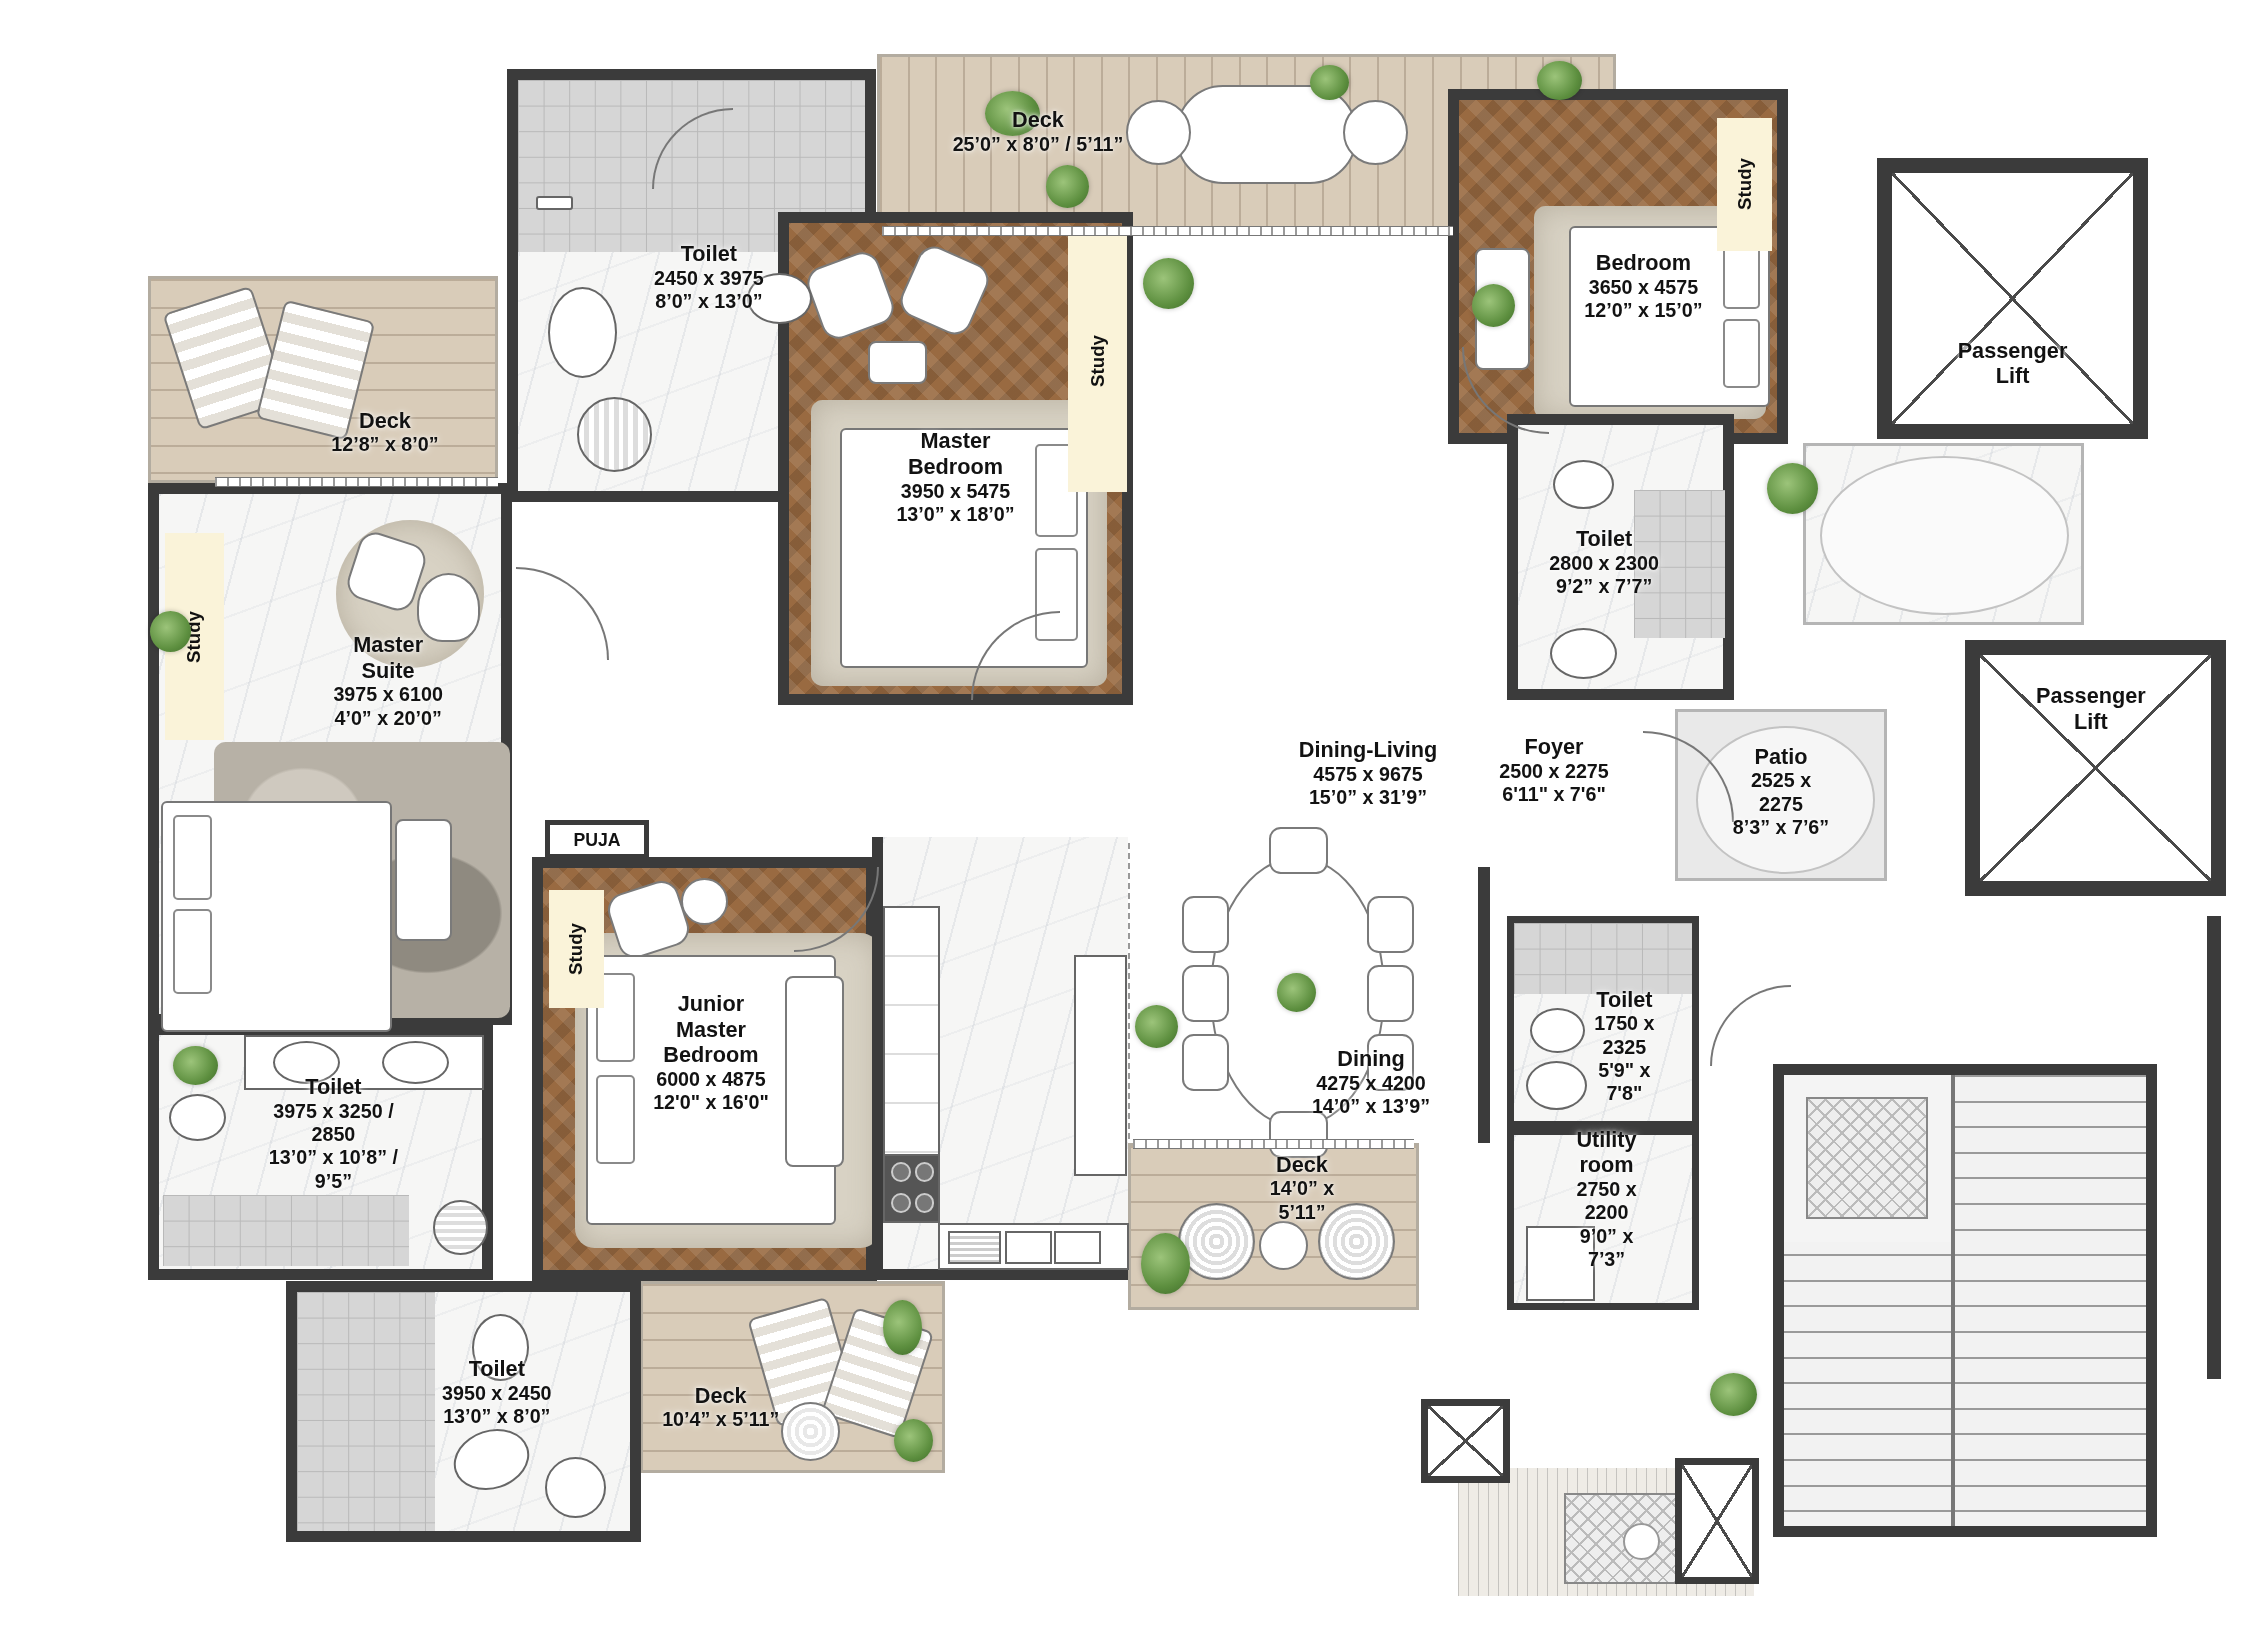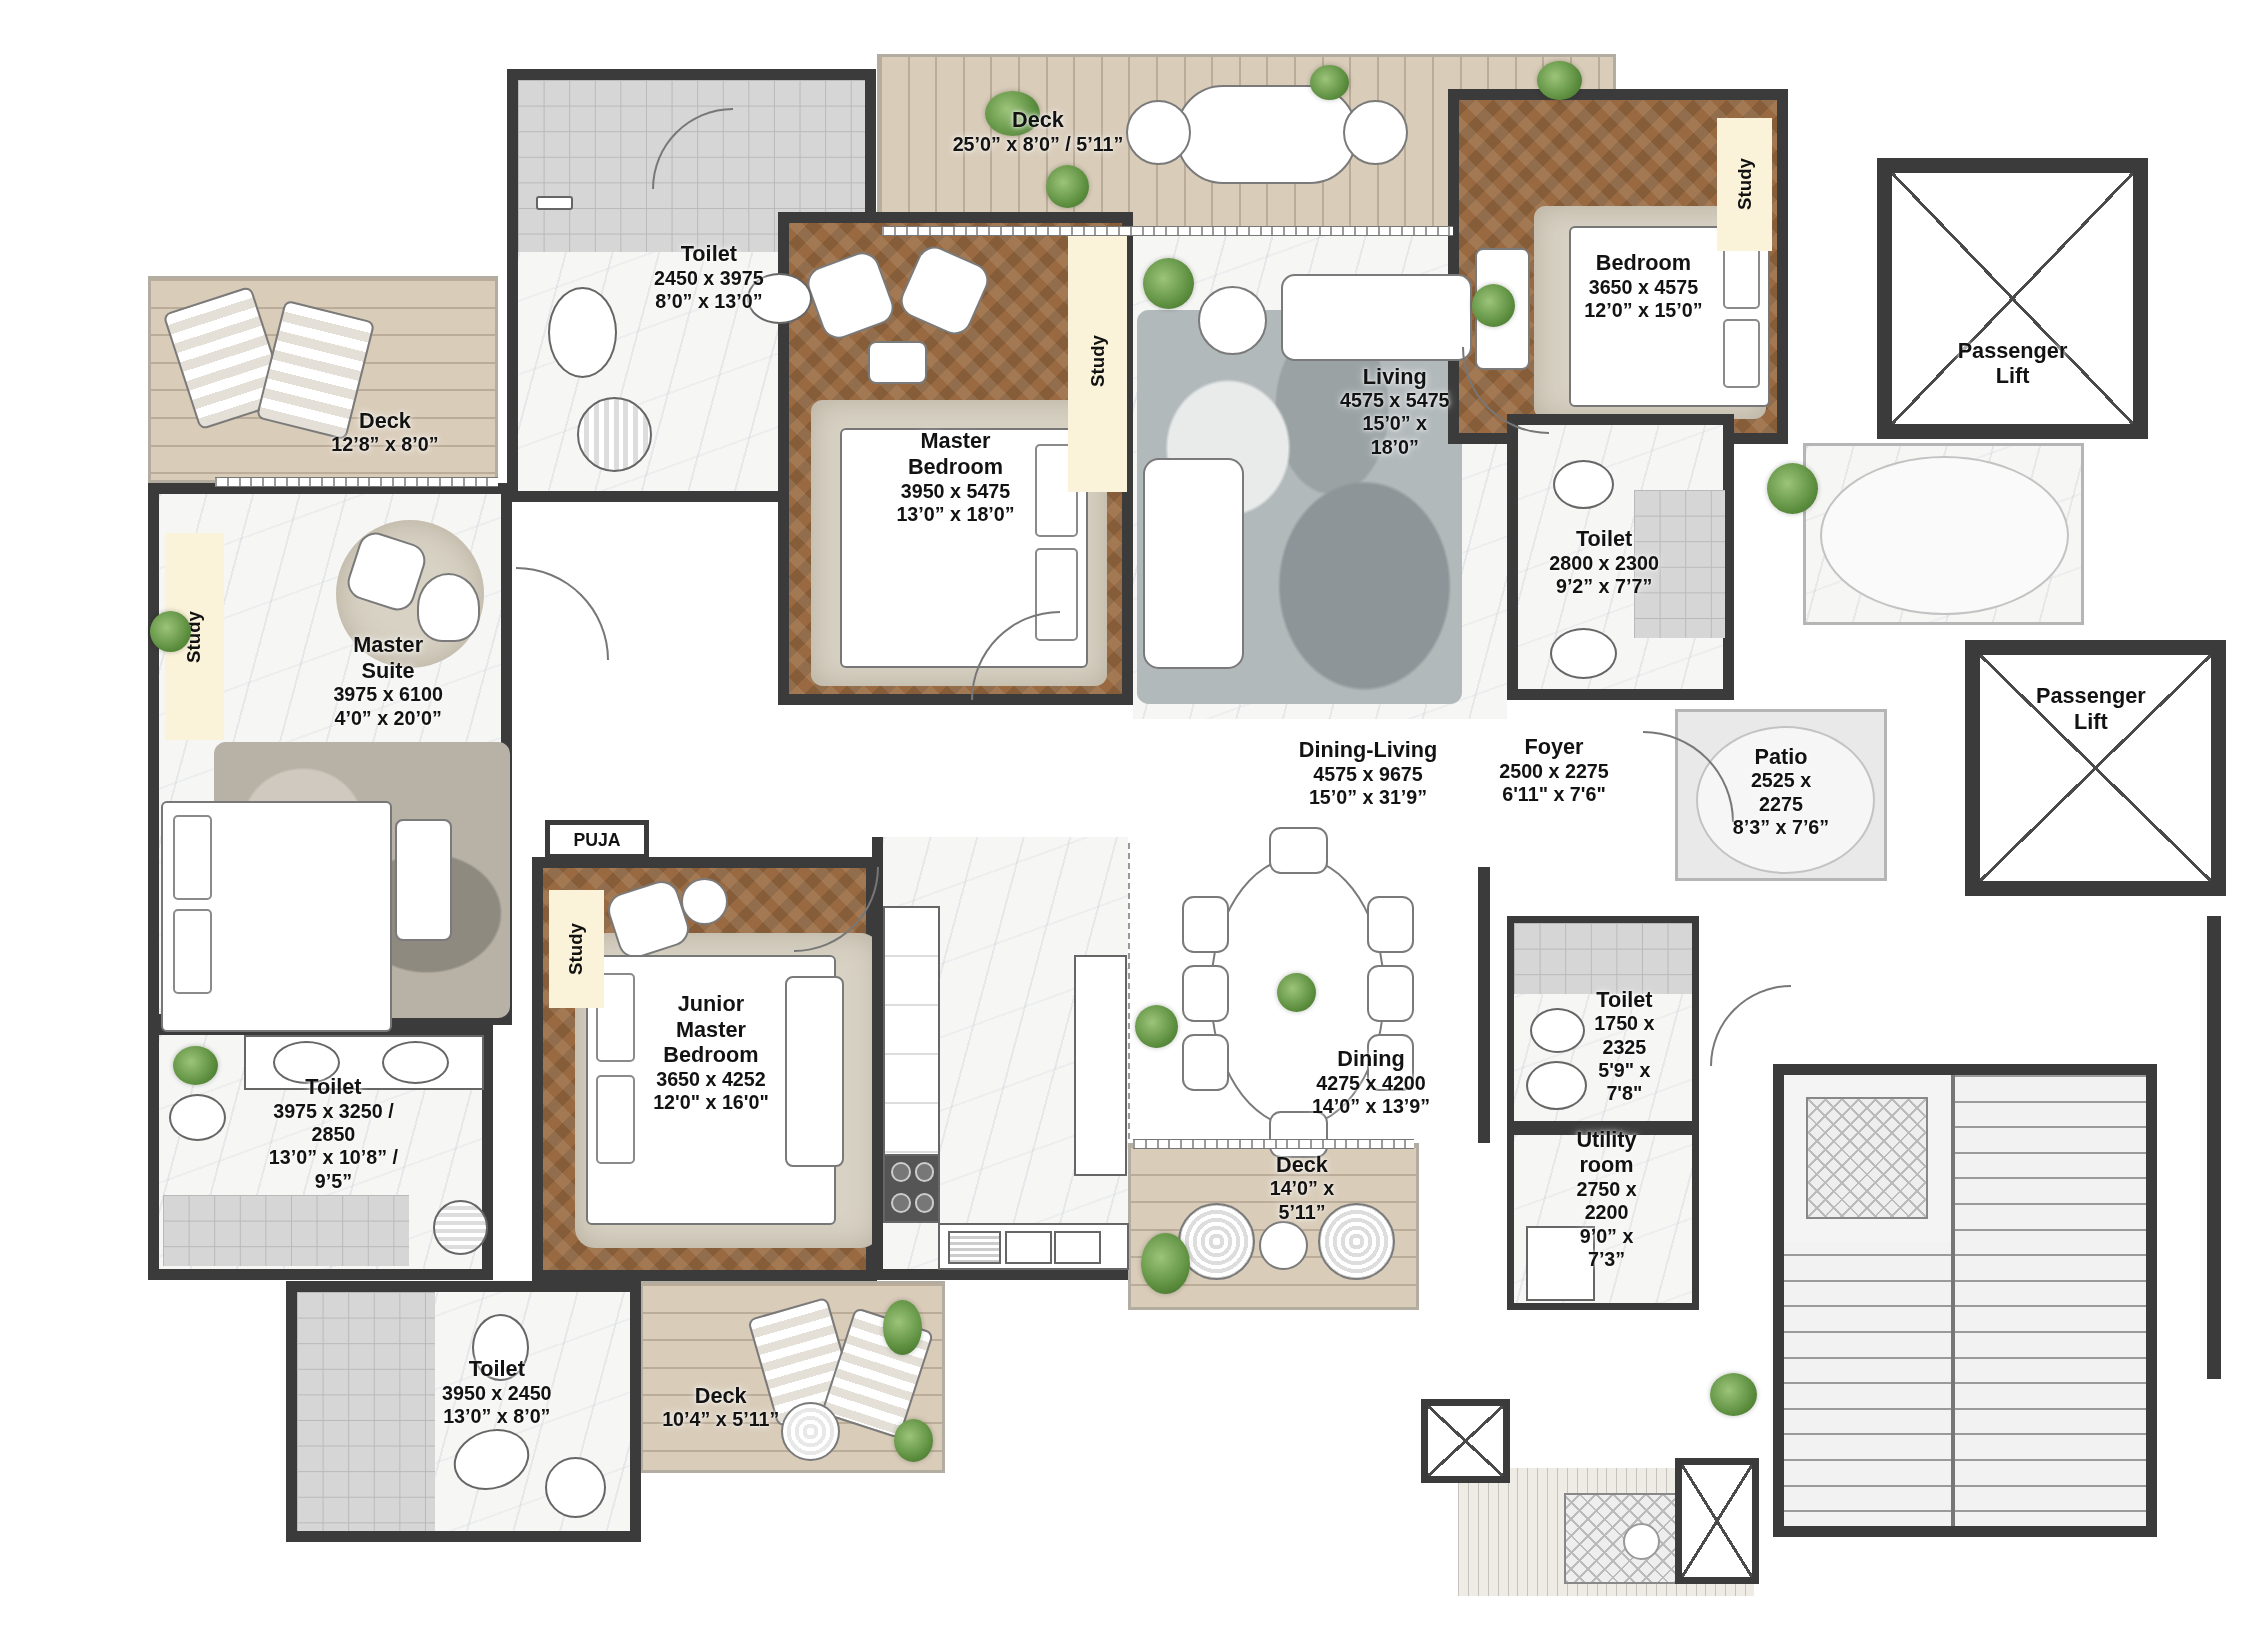--- a/index.html
+++ b/index.html
@@ -117,27 +117,20 @@
     <div class="furn" style="left:118px;top:29.6px;width:71px;height:71px;border-radius:17.7px;transform:rotate(24deg)"></div>
     <div class="furn" style="left:79px;top:118px;width:55px;height:39px"></div>
     <div class="rug rug-beige" style="left:21.7px;top:177px;width:296px;height:286px"></div>
     <div class="bed" style="left:51px;top:205px;width:244px;height:236px">
       <div class="pillow" style="right:7.9px;top:13.8px;width:39px;height:89px"></div>
       <div class="pillow" style="right:7.9px;top:118px;width:39px;height:89px"></div>
     </div>
     <div class="lbl" style="left:50%;top:54%"><span class="nm">Master Bedroom</span><span class="dm">3950 x 5475</span><span class="dm">13’0” x 18’0”</span></div>
   </div>
 
-  <div class="room marble" style="left:1133px;top:231px;width:374px;height:488px">
-    <div class="rug rug-gray" style="left:3.9px;top:79px;width:325px;height:394px"></div>
-    <div class="furn" style="left:148px;top:43px;width:187px;height:83px;border-radius:13.8px"></div>
-    <div class="furn" style="left:9.9px;top:227px;width:97px;height:207px;border-radius:15.8px"></div>
-    <div class="furn round" style="left:65px;top:55px;width:65px;height:65px"></div>
-    <div class="lbl" style="left:70%;top:37%"><span class="nm">Living</span><span class="dm">4575 x 5475</span><span class="dm">15’0” x 18’0”</span></div>
-  </div>
   <div class="wseg" style="left:1478px;top:867px;width:11.8px;height:276px"></div>
 
   <div class="room wood wall" style="left:1448px;top:89px;width:340px;height:355px">
     <div class="study" style="position:absolute;left:258px;top:17.7px;width:55px;height:133px">
         <span class="vtxt">Study</span>
       </div>
     <div class="rug rug-beige" style="left:75px;top:106px;width:232px;height:213px"></div>
     <div class="bed" style="left:110px;top:126px;width:197px;height:177px">
       <div class="pillow" style="right:7.9px;top:11.8px;width:33px;height:65px"></div>
       <div class="pillow" style="right:7.9px;top:91px;width:33px;height:65px"></div>
@@ -201,21 +194,21 @@
       </div>
     <div class="furn" style="left:69px;top:17.7px;width:69px;height:63px;border-radius:17.7px;transform:rotate(-18deg)"></div>
     <div class="furn round" style="left:138px;top:9.9px;width:43px;height:43px"></div>
     <div class="rug rug-beige" style="left:31.5px;top:65px;width:305px;height:315px;border-radius:19.7px"></div>
     <div class="bed" style="left:43px;top:87px;width:246px;height:266px">
       <div class="pillow" style="left:7.9px;top:15.8px;width:35px;height:85px"></div>
       <div class="pillow" style="left:7.9px;top:118px;width:35px;height:85px"></div>
     </div>
     <div class="furn" style="left:242px;top:108px;width:55px;height:187px"></div>
     <div class="lbl" style="left:52%;top:46%"><span class="nm">Junior
-Master Bedroom</span><span class="dm">3650 x 4252</span><span class="dm">12'0" x 16'0"</span></div>
+Master Bedroom</span><span class="dm">6000 x 4875</span><span class="dm">12'0" x 16'0"</span></div>
   </div>
 
   <div class="room marble" style="left:872px;top:837px;width:256px;height:443px;border-left:11.8px solid #3b3b3b;border-bottom:11.8px solid #3b3b3b">
     <div class="fix" style="left:0;top:69px;width:53px;height:246px;background:repeating-linear-gradient(180deg,#fff 0 47px,#ddd 47px 49px)"></div>
     <div class="fix" style="left:0;top:317px;width:53px;height:65px;background:#555">
       <div class="fix round" style="left:5.9px;top:5.9px;width:15.8px;height:15.8px;border-color:#ccc;background:#777"></div>
       <div class="fix round" style="left:29.6px;top:5.9px;width:15.8px;height:15.8px;border-color:#ccc;background:#777"></div>
       <div class="fix round" style="left:5.9px;top:37px;width:15.8px;height:15.8px;border-color:#ccc;background:#777"></div>
       <div class="fix round" style="left:29.6px;top:37px;width:15.8px;height:15.8px;border-color:#ccc;background:#777"></div>
     </div>

